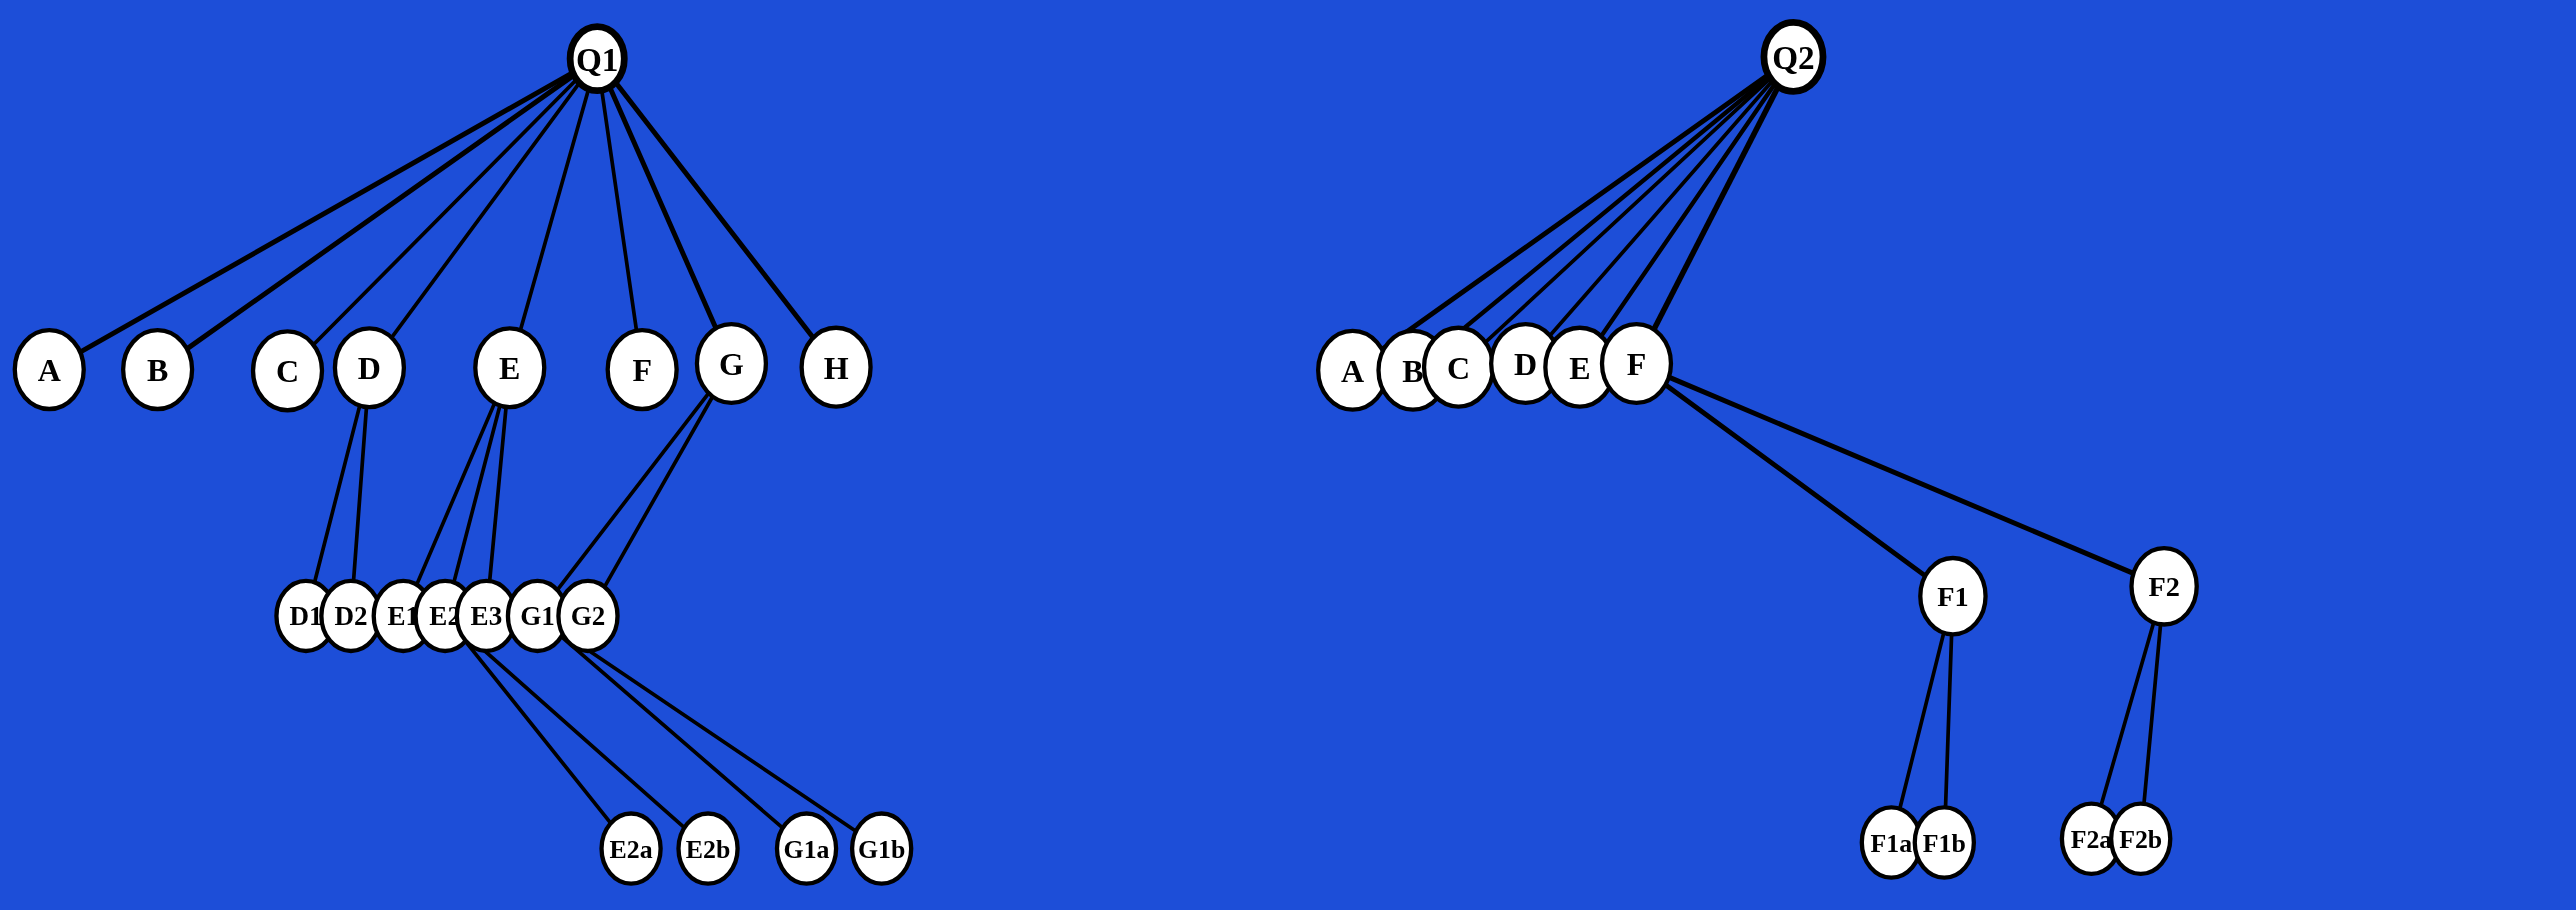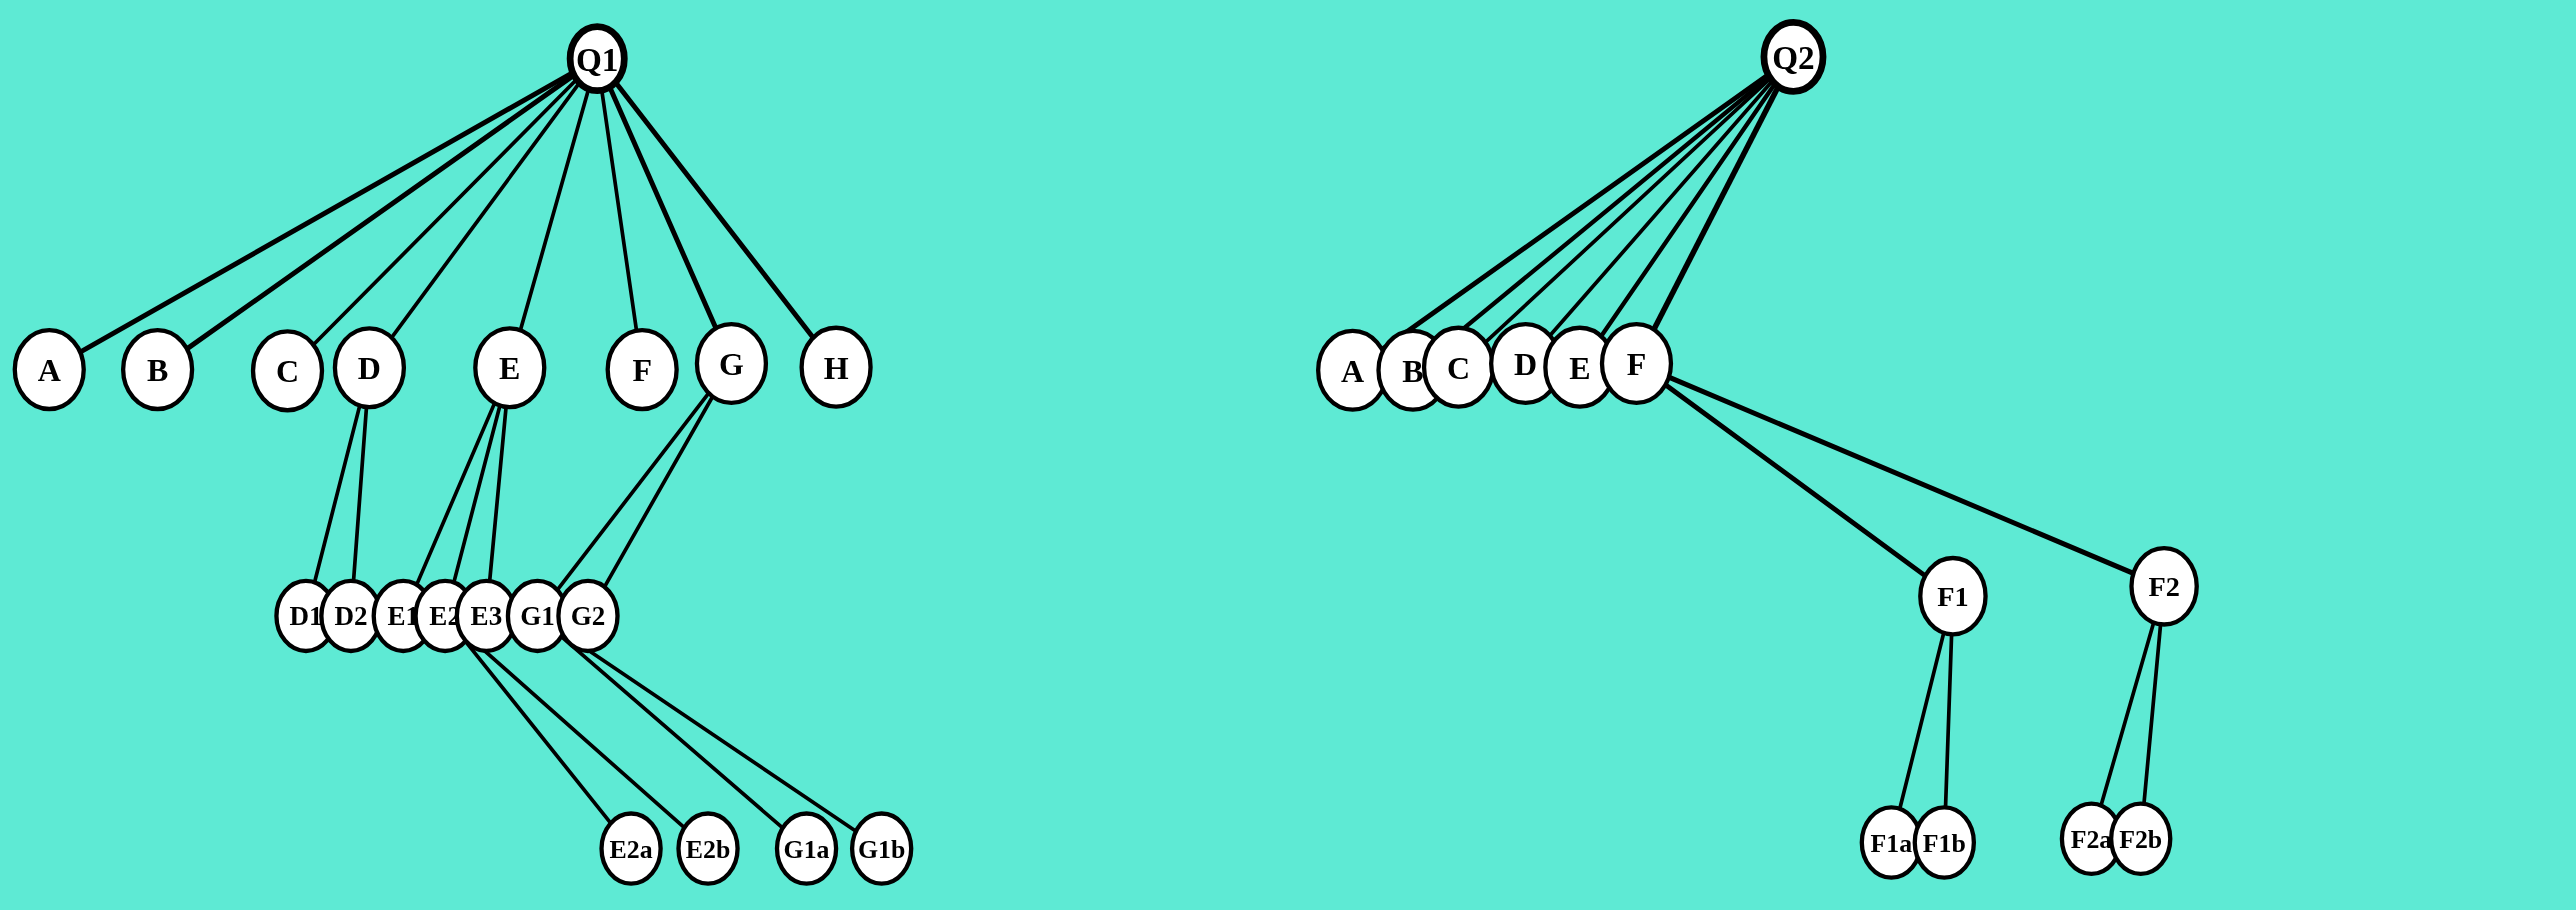--- a/index.html
+++ b/index.html
@@ -10,21 +10,21 @@
   body {
     width: 2576px;
     height: 911px;
     overflow: hidden;
     font-family: "Liberation Serif", "DejaVu Serif", serif;
   }
   #canvas {
     position: relative;
     width: 2576px;
     height: 911px;
-    background: #5eead4;
+    background: #1d4ed8;
   }
   svg#tree-svg {
     position: absolute;
     top: 0;
     left: 0;
     width: 2576px;
     height: 911px;
     display: block;
   }
   .edge-line {

